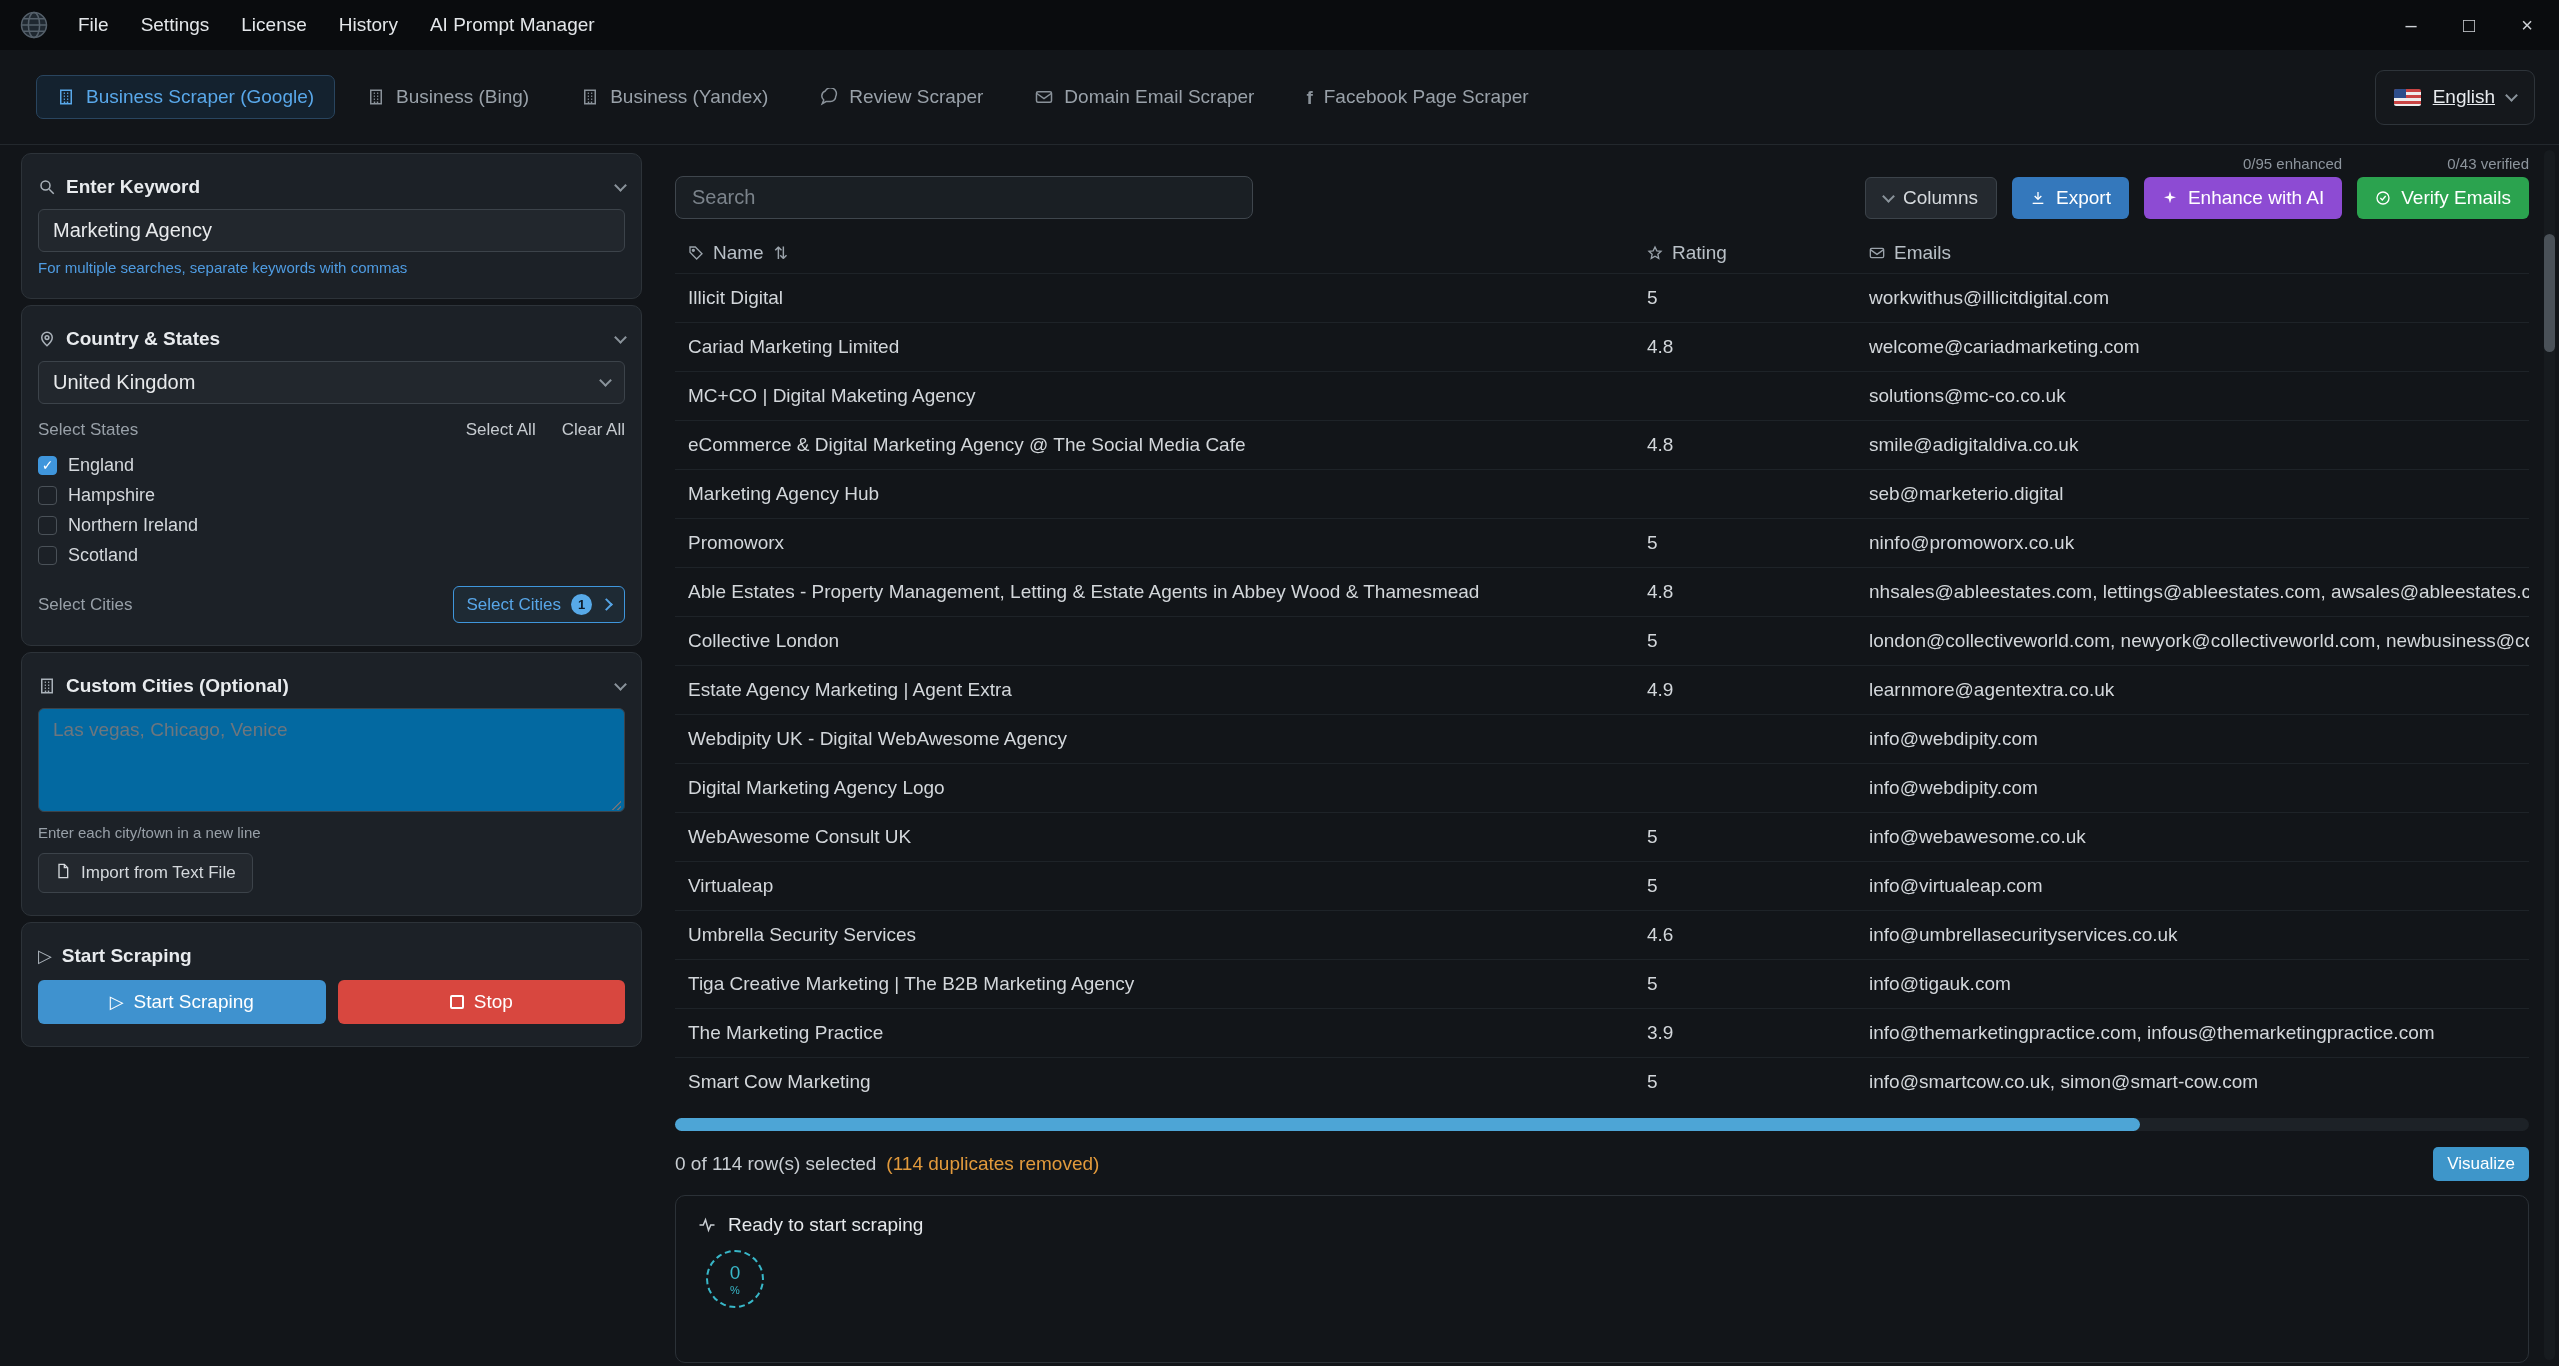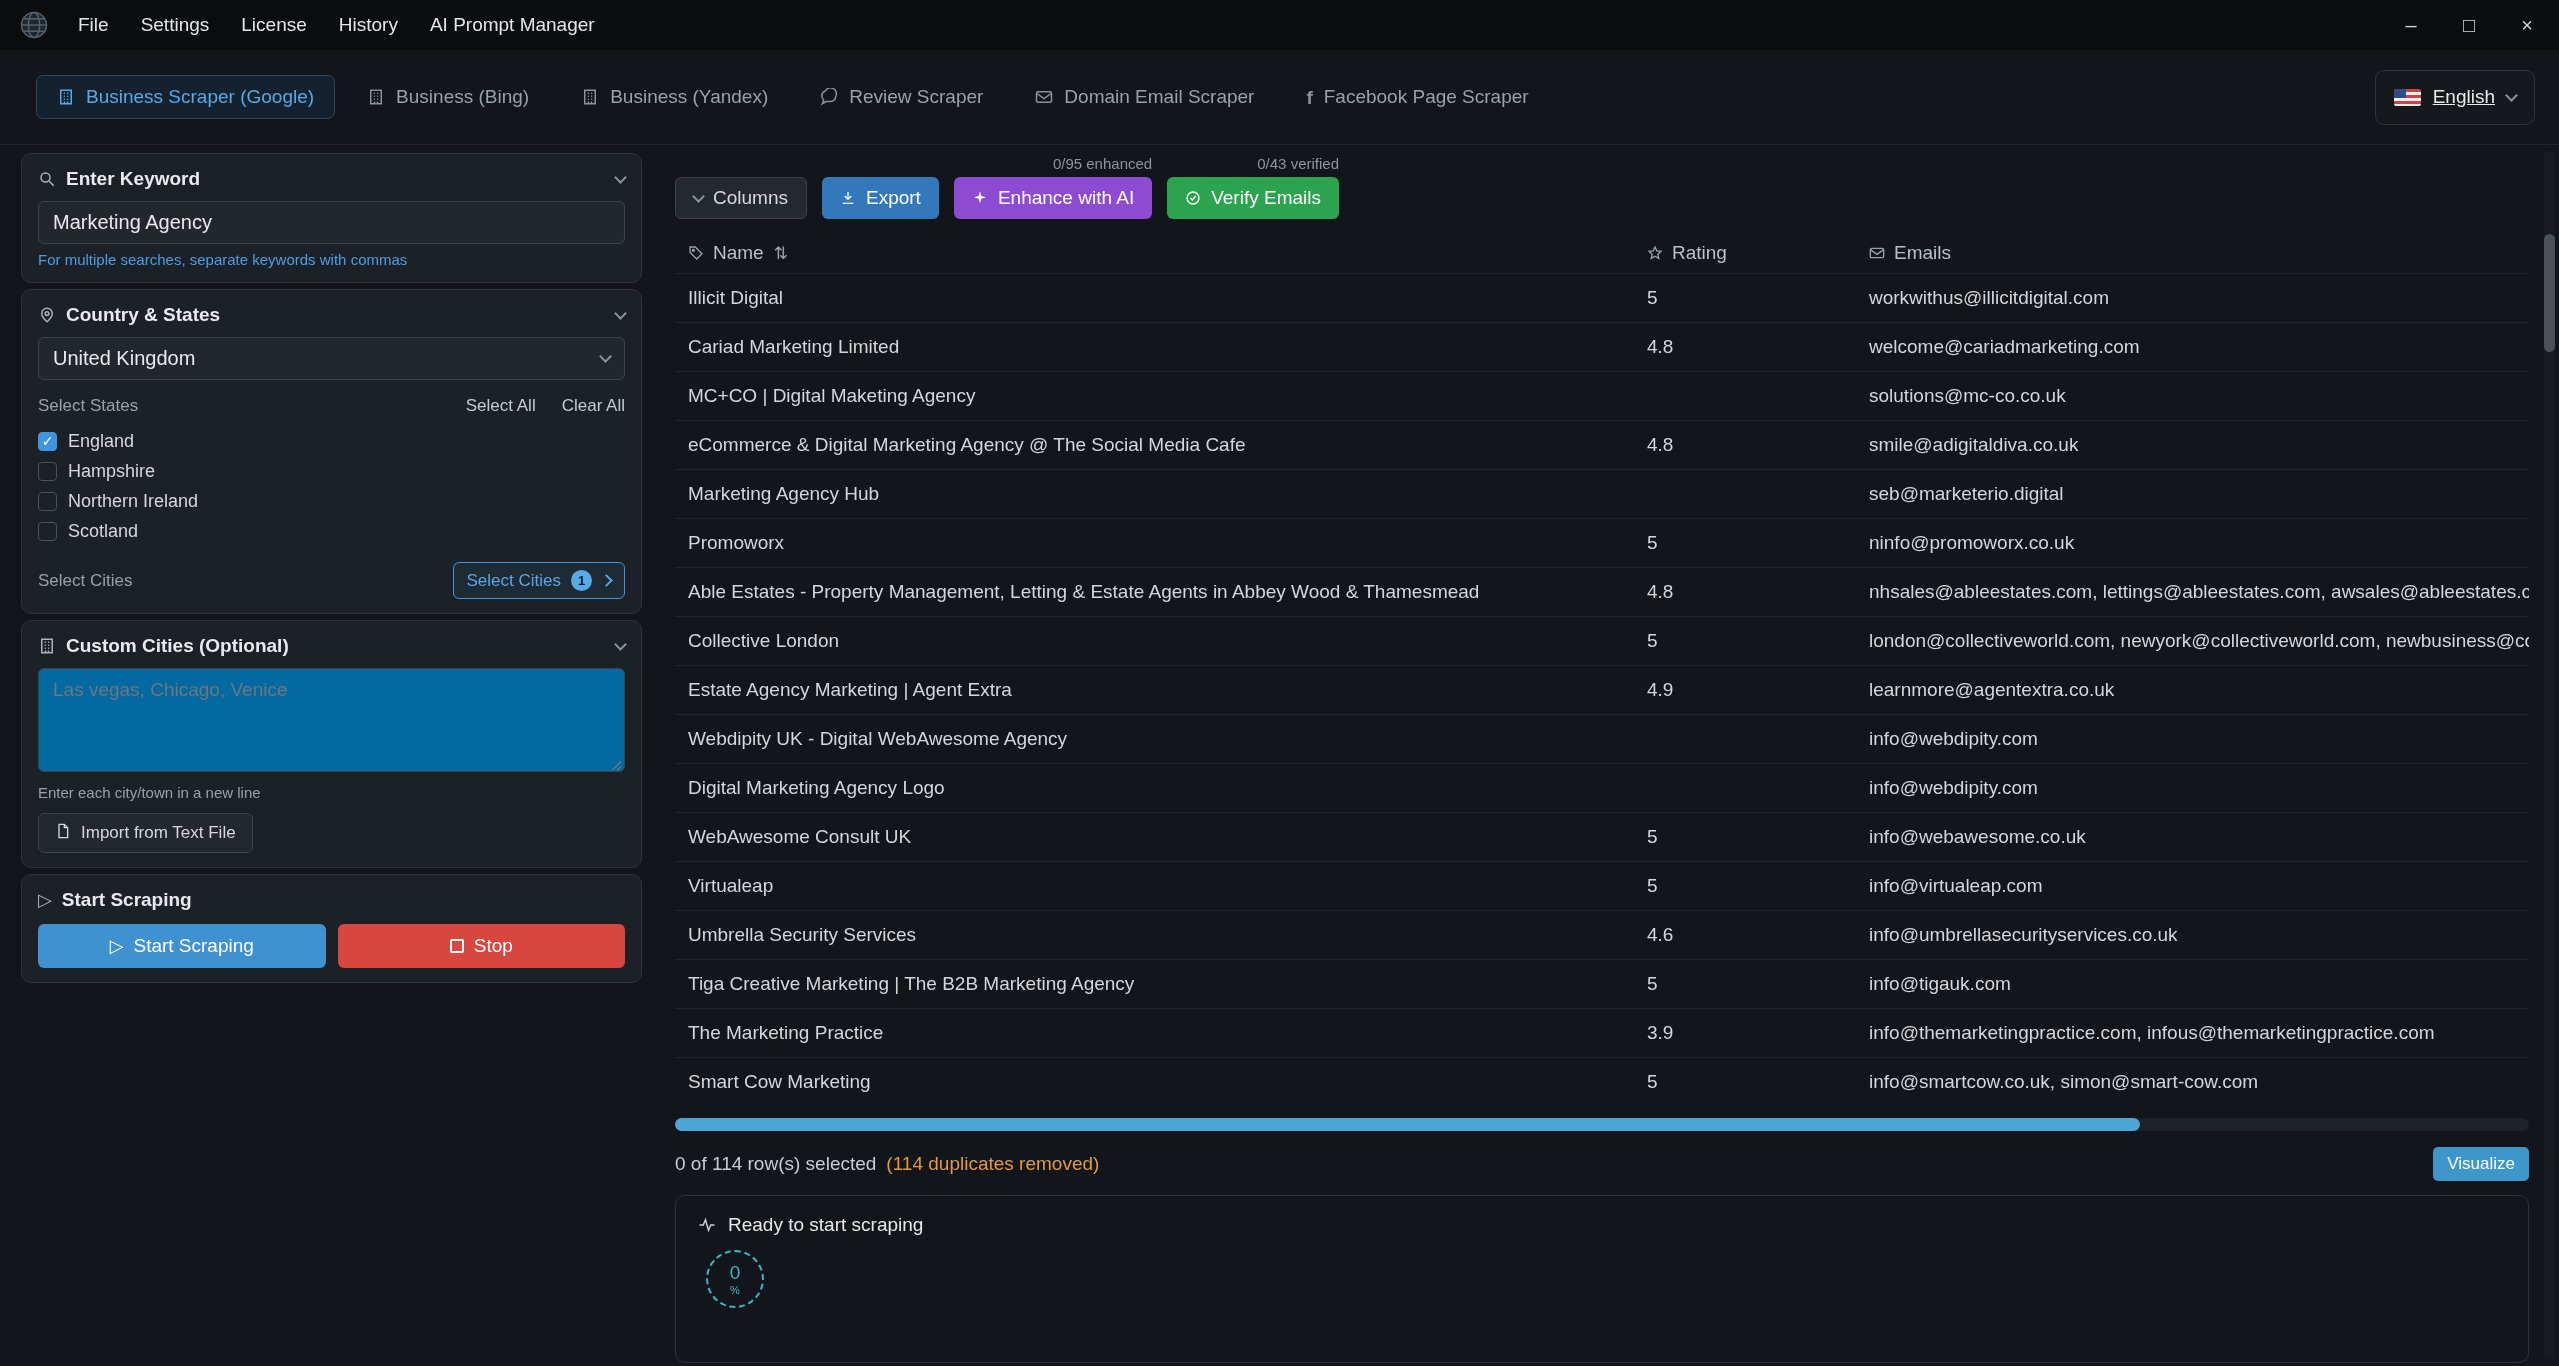--- a/index.html
+++ b/index.html
@@ -48,21 +48,21 @@
   .chev { display:inline-block; width:9px; height:9px; border-right:2px solid #8a939b; border-bottom:2px solid #8a939b; transform:rotate(45deg); margin-top:-4px; }
   .chev.right { transform:rotate(-45deg); margin-top:0; }
   .chev.blue { border-color:#55a3e4; }
 
   
   .content { display:flex; gap:33px; padding:8px 30px 0 21px; height:1221px; }
   .sidebar { width:621px; flex:0 0 621px; display:flex; flex-direction:column; gap:6px; }
   .main { flex:1; display:flex; flex-direction:column; min-width:0; }
 
   
-  .panel { background:#1c2127; border:1px solid #2d3339; border-radius:10px; padding:14px 16px; }
+  .panel { background:#1c2127; border:1px solid #2d3339; border-radius:10px; padding:22px 16px; }
   .phead { display:flex; align-items:center; gap:10px; }
   .phead .picon { color:#aab2ba; display:flex; }
   .phead .title { font-size:19px; font-weight:600; color:#e8ebee; }
   .phead .chev { margin-left:auto; }
   .kw-input, .selectbox {
     margin-top:11px; height:43px; width:100%; background:#22272d; border:1px solid #3c434a;
     border-radius:6px; color:#e8eaec; font-size:20px; padding:0 14px;
     font-family:Liberation Sans, sans-serif;
   }
   .selectbox { display:flex; align-items:center; justify-content:space-between; }
@@ -406,20 +406,21 @@
           <span class="stop-square"></span>
           <span>Stop</span>
         </button>
       </div>
     </section>
   </aside>
 
   <main class="main">
 
     <div class="toolbar">
+      <input class="search-input" placeholder="Search" style="">
       <div class="tbuttons">
         <button class="btn btn-columns">
           <span class="chev"></span>
           <span>Columns</span>
         </button>
         <button class="btn btn-export">
           <span class="bicon">
             <svg viewBox="0 0 24 24" width="16" height="16" fill="none" stroke="currentColor" stroke-width="2">
                 <path d="M12 3v10"></path>
                 <path d="M7 9l5 5 5-5"></path>

